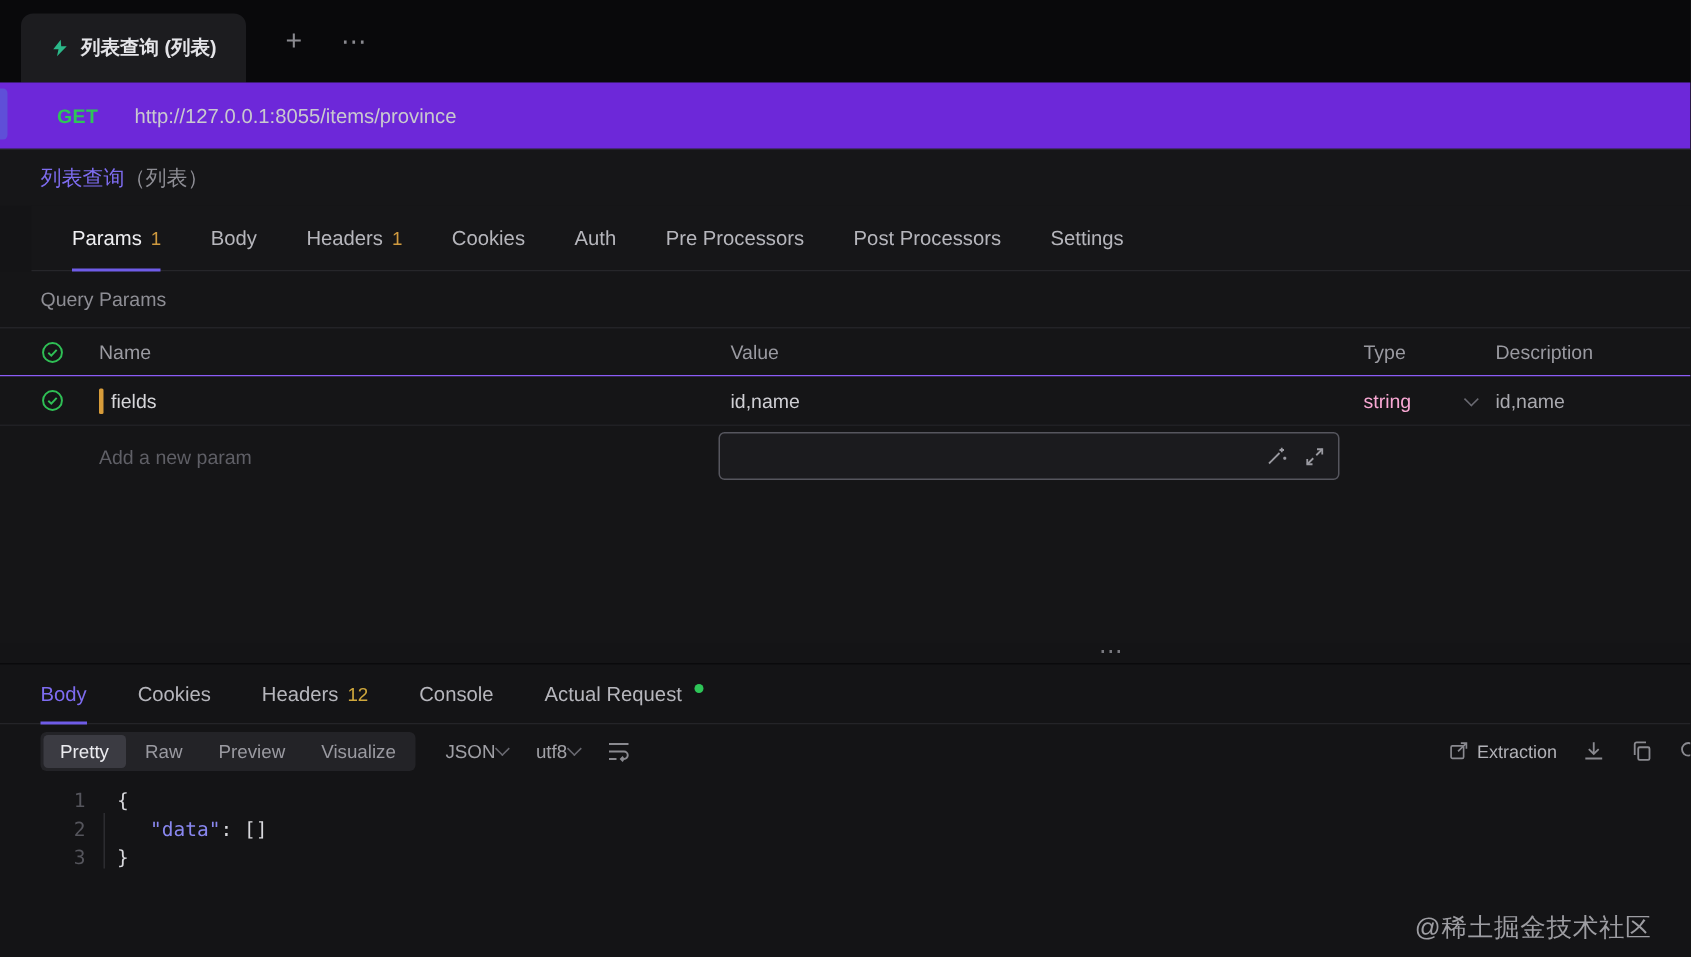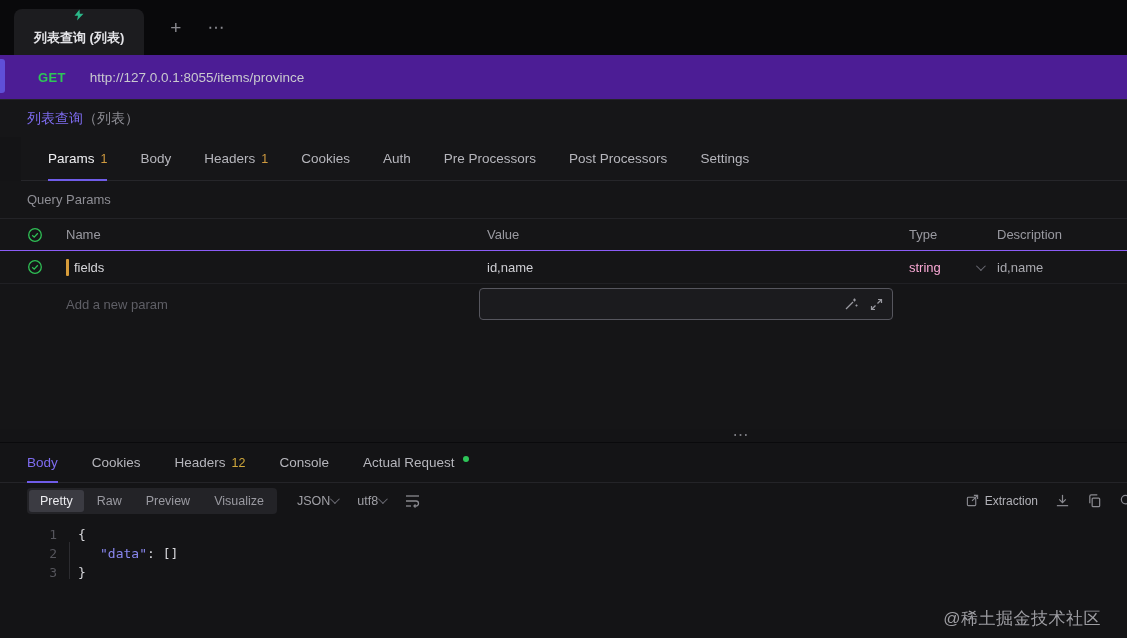--- a/index.html
+++ b/index.html
@@ -6,31 +6,31 @@
   html,body { width:1127px; height:638px; overflow:hidden; }
   body {
     font-family:"Liberation Sans", sans-serif;
     background:#141416; color:#d6d6da; font-size:13px;
     position:relative;
   }
   .app { display:flex; flex-direction:column; width:100%; height:100%; position:relative; }
 
   
   .topbar { height:55px; background:#09090b; display:flex; align-items:flex-end; padding-left:14px; flex:none; }
-  .win-tab { height:46px; background:#1c1c1f; border-radius:8px 8px 0 0; display:flex; align-items:center; padding:0 20px; gap:8px;flex-direction:column; }
+  .win-tab { height:46px; background:#1c1c1f; border-radius:8px 8px 0 0; display:flex; align-items:center; padding:0 20px; gap:8px; }
   .win-tab .ttl { color:#e4e4e8; font-weight:600; font-size:13px; white-space:nowrap; }
   .tabbar-btn { align-self:center; color:#8a8a90; margin-left:26px; font-size:19px; line-height:1; cursor:pointer; }
   .tabbar-btn.more { font-size:17px; letter-spacing:1px; }
   .api-ic { color:#2bb889; flex:none; }
 
   
   .left-ind { position:absolute; left:0; top:59px; width:5px; height:34px; background:#5f4fd8; border-radius:0 3px 3px 0; z-index:5; }
 
   
-  .url-row { height:45px; background:#4c1d95; border-bottom:1px solid #242428; display:flex; align-items:center; padding-left:38px; flex:none; }
+  .url-row { height:45px; background:#6d28d9; border-bottom:1px solid #242428; display:flex; align-items:center; padding-left:38px; flex:none; }
   .method { color:#2ec558; font-weight:700; font-size:13px; letter-spacing:.3px; }
   .url { margin-left:24px; color:#c9c9cf; font-size:13.5px; }
 
   
   .name-row { height:37px; display:flex; align-items:center; padding-left:27px; flex:none; background:#161618; }
   .doc-name { color:#7e6cf0; font-size:14px; cursor:pointer; }
   .doc-suffix { color:#8d8d94; font-size:14px; }
 
   
   .req-tabs { height:44px; border-bottom:1px solid #26262a; display:flex; padding-left:27px; gap:33px; flex:none; background:#161618;margin-left:21px; }

